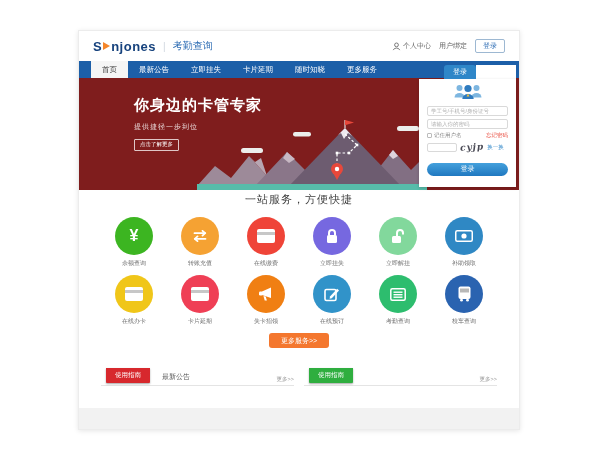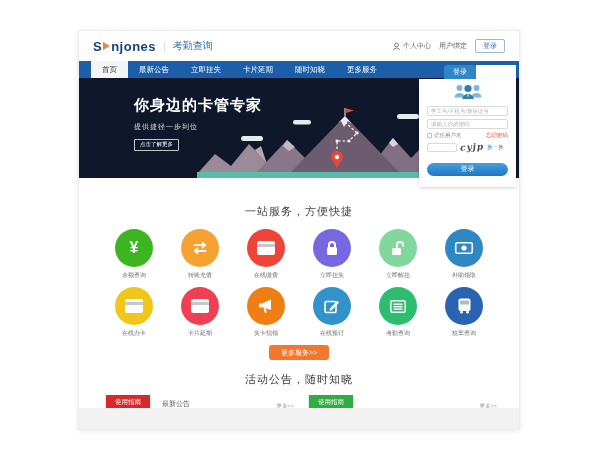--- a/index.html
+++ b/index.html
@@ -19,21 +19,21 @@
   .hdr-link { font-size:7px; color:#666; cursor:pointer; display:flex; align-items:center; gap:2px; }
   .hdr-login { font-size:7px; color:#2e6db4; border:1px solid #9db8d2; border-radius:2px;
                padding:1px 7px; background:#fff; cursor:pointer; }
 
   
   .nav { height:17px; background:#1c5fa8; display:flex; align-items:stretch; padding-left:12px; }
   .nav-item { font-size:7.5px; color:#fff; line-height:18px; padding:0 11px; cursor:pointer; }
   .nav-item.active { background:#f5f5f5; color:#333; }
 
   
-  .hero { position:relative; height:100px; background:#0f172a; overflow:hidden; }
+  .hero { position:relative; height:112px; background:#7f1d1d; overflow:hidden; }
   .hero-copy { position:absolute; left:55px; top:18px; color:#fff; z-index:2; }
   .hero-title { font-size:15px; font-weight:bold; letter-spacing:1px; }
   .hero-sub { font-size:7px; margin-top:7px; opacity:.85; letter-spacing:1px; }
   .hero-cta { display:inline-block; margin-top:6px; font-size:5.5px; color:#fff;
               border:1px solid rgba(255,255,255,.75); padding:1.5px 5px; border-radius:1px; cursor:pointer; }
   .mountains { position:absolute; left:118px; bottom:0; z-index:1; }
 
   
   .login { position:absolute; left:340px; top:34px; width:97px; height:122px; z-index:5; }
   .login-tab { position:absolute; left:25px; top:0; width:32px; height:14px; background:#2e86c8;
@@ -51,21 +51,21 @@
   .login-forgot { color:#e8483b; margin-left:auto; cursor:pointer; }
   .login-captcha-row { display:flex; align-items:center; gap:3px; margin-bottom:5px; }
   .captcha-input { width:30px; height:9px; border:1px solid #d9d9d9; border-radius:2px; }
   .captcha-img { font-family:"DejaVu Serif", serif; font-style:italic; font-weight:bold;
                  font-size:9px; color:#4a4a55; letter-spacing:1px; transform:rotate(-3deg); cursor:pointer; }
   .captcha-change { font-size:5.5px; color:#2e86c8; cursor:pointer; }
   .login-submit { width:100%; height:13px; border:none; border-radius:7px; color:#fff; font-size:7px;
                   background:linear-gradient(#44a0dc,#1f78c0); cursor:pointer; }
 
   
-  .services { background:#fff; padding-top:26px; }
+  .services { background:#fff; padding-top:2px; }
   .sec-heading { text-align:center; font-size:11px; color:#3d3d3d; letter-spacing:1px; }
   .svc-grid { padding:10px 26px 0; }
   .svc-row { display:flex; justify-content:space-between; margin-bottom:7px; }
   .svc { width:58px; text-align:center; cursor:pointer; }
   .circle { width:38px; height:38px; border-radius:50%; margin:0 auto; display:flex;
             align-items:center; justify-content:center; }
   .svc-label { font-size:6px; color:#707070; margin-top:4px; }
   .glyph-yuan::before { content:"\00A5"; color:#fff; font-size:16px; font-weight:bold; }
   .more-btn { display:block; margin:6px auto 0; width:60px; height:15px; background:#f4772e; color:#fff;
               font-size:7px; border:none; border-radius:3px; cursor:pointer; }
@@ -303,21 +303,20 @@
               </svg>
           </div>
           <div class="svc-label">校车查询</div>
         </div>
       </div>
     </div>
     <button class="more-btn" style="background-color: rgb(244, 119, 46);">更多服务&gt;&gt;</button>
   </div>
 
   <div class="ann">
-    <div class="sec-heading">活动公告，随时知晓</div>
     <div class="ann-row">
       <div class="ann-panel">
         <span class="ribbon" style="background-color: rgb(215, 40, 45);">使用指南</span>
         <span class="ann-tab">最新公告</span>
         <span class="ann-more">更多&gt;&gt;</span>
       </div>
       <div class="ann-panel">
         <span class="ribbon" style="background-color: rgb(47, 174, 63);">使用指南</span>
         <span class="ann-more">更多&gt;&gt;</span>
       </div>

